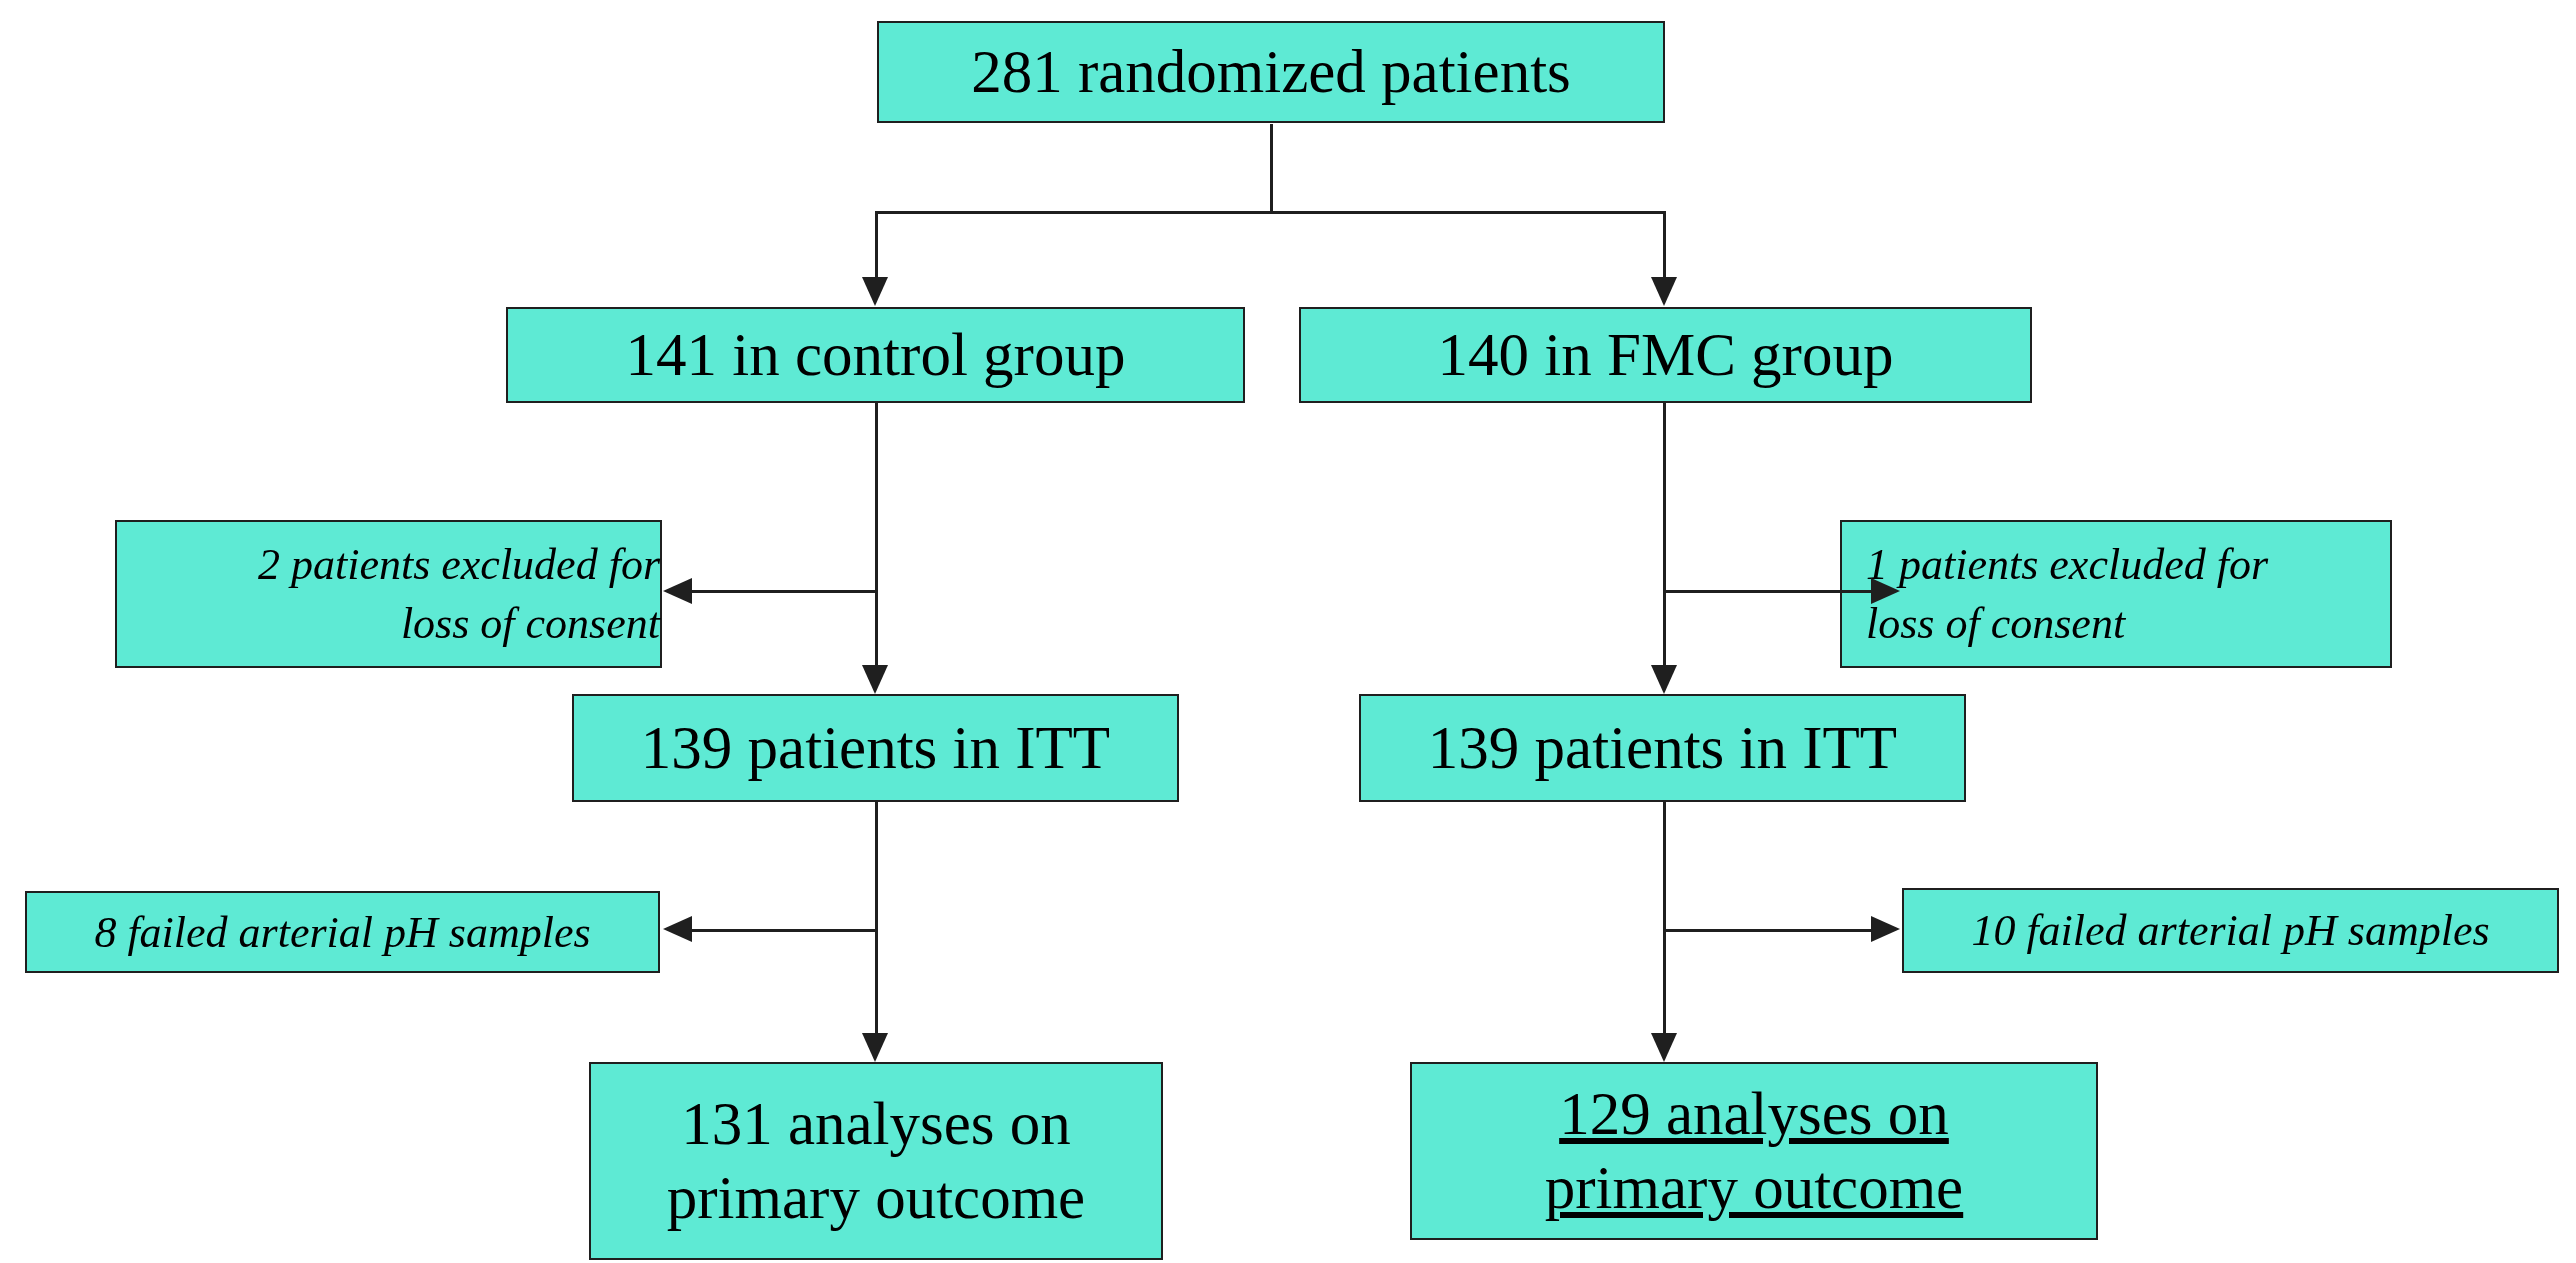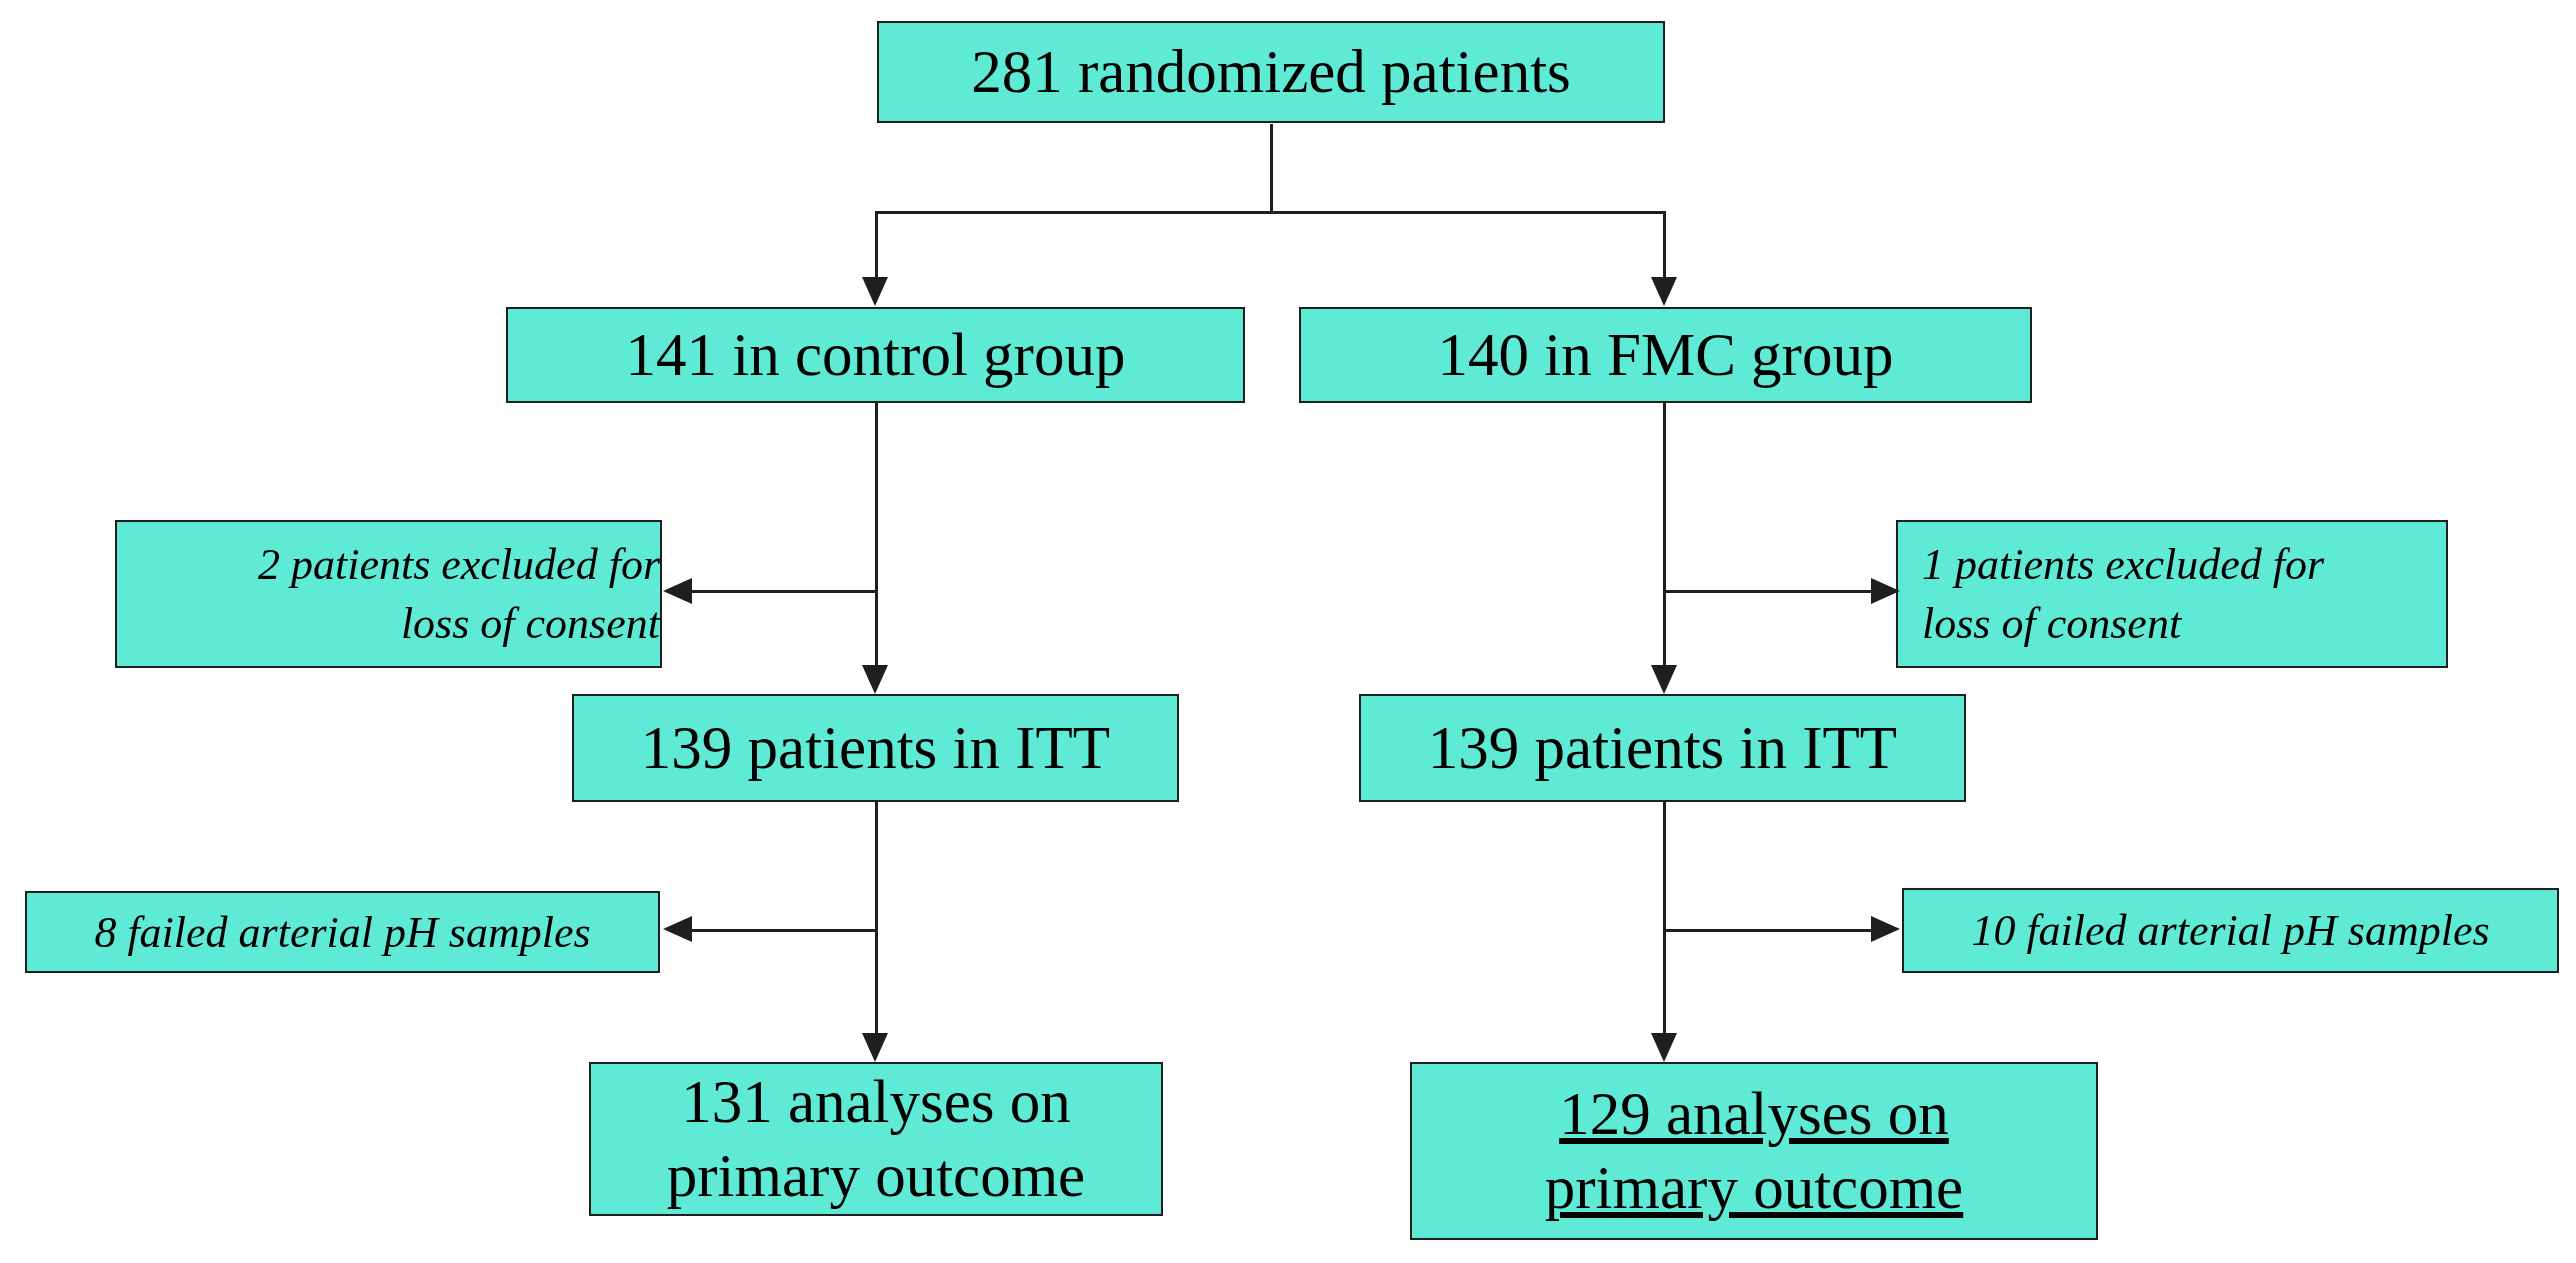--- a/index.html
+++ b/index.html
@@ -66,42 +66,42 @@
 
   <div class="node" style="left:1299px; top:307px; width:733px; height:96px;">
     <span>140 in FMC group</span>
   </div>
 
   <div class="node small align-right" style="left:115px; top:520px; width:547px; height:148px;">
     <span>2 patients excluded for</span>
     <span>loss of consent</span>
   </div>
 
-  <div class="node small align-left" style="left:1896px; top:520px; width:552px; height:148px;">
+  <div class="node small align-left" style="left:1840px; top:520px; width:552px; height:148px;">
     <span>1 patients excluded for</span>
     <span>loss of consent</span>
   </div>
 
   <div class="node" style="left:572px; top:694px; width:607px; height:108px;">
     <span>139 patients in ITT</span>
   </div>
 
   <div class="node" style="left:1359px; top:694px; width:607px; height:108px;">
     <span>139 patients in ITT</span>
   </div>
 
   <div class="node small" style="left:25px; top:891px; width:635px; height:82px;font-family:Liberation Serif, serif;">
     <span>8 failed arterial pH samples</span>
   </div>
 
   <div class="node small" style="left:1902px; top:888px; width:657px; height:85px;">
     <span>10 failed arterial pH samples</span>
   </div>
 
-  <div class="node" style="left:589px; top:1062px; width:574px; height:154px;">
+  <div class="node" style="left:589px; top:1062px; width:574px; height:198px;">
     <span>131 analyses on</span>
     <span>primary outcome</span>
   </div>
 
   <div class="node" style="left:1410px; top:1062px; width:688px; height:178px;text-decoration:underline;">
     <span>129 analyses on</span>
     <span>primary outcome</span>
   </div>
 
   <div class="vline" style="left:1270px; top:124px; height:89px;"></div>

